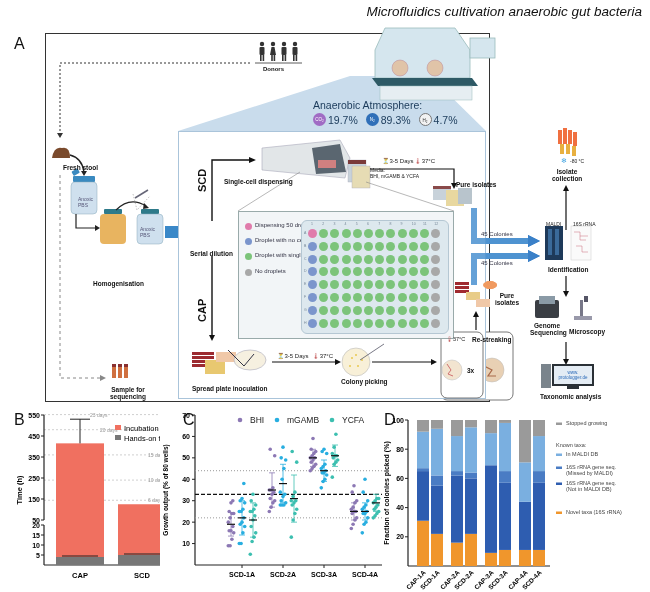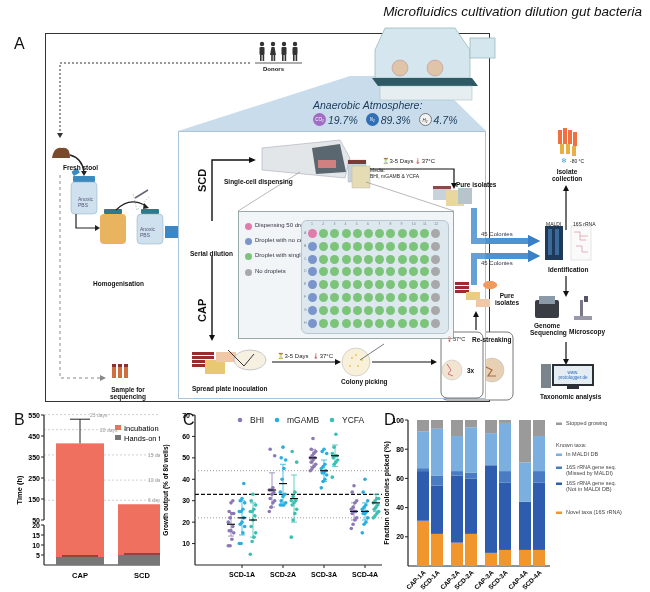--- a/index.html
+++ b/index.html
@@ -5,34 +5,34 @@
   * { box-sizing: border-box; margin: 0; padding: 0; }
   html, body { width: 650px; height: 592px; background: #ffffff; overflow: hidden; }
   body { position: relative; font-family: "Liberation Sans", sans-serif; color: #111; }
   .abs { position: absolute; }
   .header-title { position: absolute; right: 8px; top: 4px; font-size: 13.5px; font-style: italic; color: #111; }
   .panel-letter { position: absolute; font-size: 16px; color: #111; font-family: "Liberation Sans", sans-serif; }
   .frame-a { position: absolute; left: 45px; top: 33px; width: 445px; height: 369px; border: 1.5px solid #333; }
   .lbl { position: absolute; font-size: 6.5px; font-weight: bold; color: #111; white-space: nowrap; }
   .lbl-small { position: absolute; font-size: 5px; color: #222; white-space: nowrap; }
   .inner-box { position: absolute; left: 178px; top: 131px; width: 308px; height: 268px; border: 1.5px solid #aac4da; background: #fff; }
-  .atmos { position: absolute; font-size: 10.5px; color: #1a3a5a; font-style: italic; }
+  .atmos { position: absolute; font-size: 10.5px; color: #1a3a5a; }
   .gas { display: inline-flex; align-items: center; gap: 2px; margin-right: 8px; }
   .gas-dot { display: inline-block; width: 13px; height: 13px; border-radius: 50%; font-size: 4.5px; line-height: 13px; text-align: center; color: #fff; }
   .plate { position: absolute; left: 238px; top: 211px; width: 216px; height: 128px; border: 1px solid #9aa; background: #f2f5f7; }
   .plate-legend-item { position: absolute; left: 6px; display: flex; align-items: flex-start; gap: 3px; font-size: 6px; color: #334; line-height: 6.5px; }
   .plate-dot { width: 7px; height: 7px; border-radius: 50%; flex-shrink: 0; margin-top: 0.5px; }
   .plate-grid { position: absolute; left: 62px; top: 8px; width: 148px; height: 114px; border: 1px solid #b5c7d3; border-radius: 6px; background: #dde8ee; }
   .well { position: absolute; width: 9px; height: 9px; border-radius: 50%; }
   svg text { font-family: "Liberation Sans", sans-serif; }
 </style>
 </head>
 <body>
 
-<div class="header-title">Microfluidics cultivation dilution gut bacteria</div>
+<div class="header-title">Microfluidics cultivation anaerobic gut bacteria</div>
 
 <div class="panel-letter" style="left:14px;top:35px;">A</div>
 <div class="frame-a"></div>
 
 <svg class="abs" style="left:0;top:0;" width="650" height="410">
 
   <polygon points="178,131 350,76 430,76 486,131" fill="#c9dcec"></polygon>
 
   <polyline points="250,63 60,63 60,134" fill="none" stroke="#333" stroke-width="1" stroke-dasharray="2,2"></polyline>
   <polygon points="57,133 63,133 60,138" fill="#333"></polygon>

